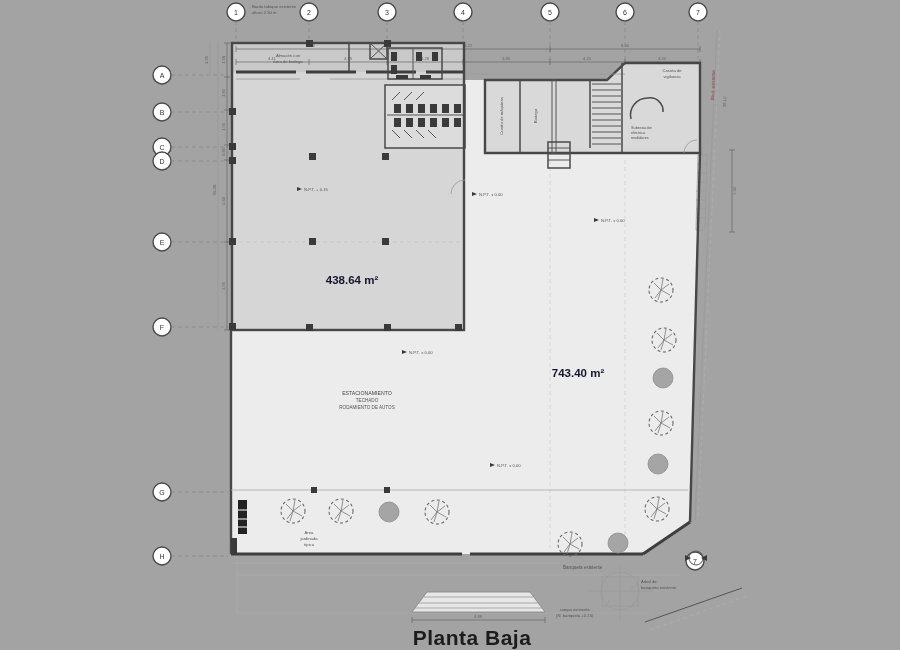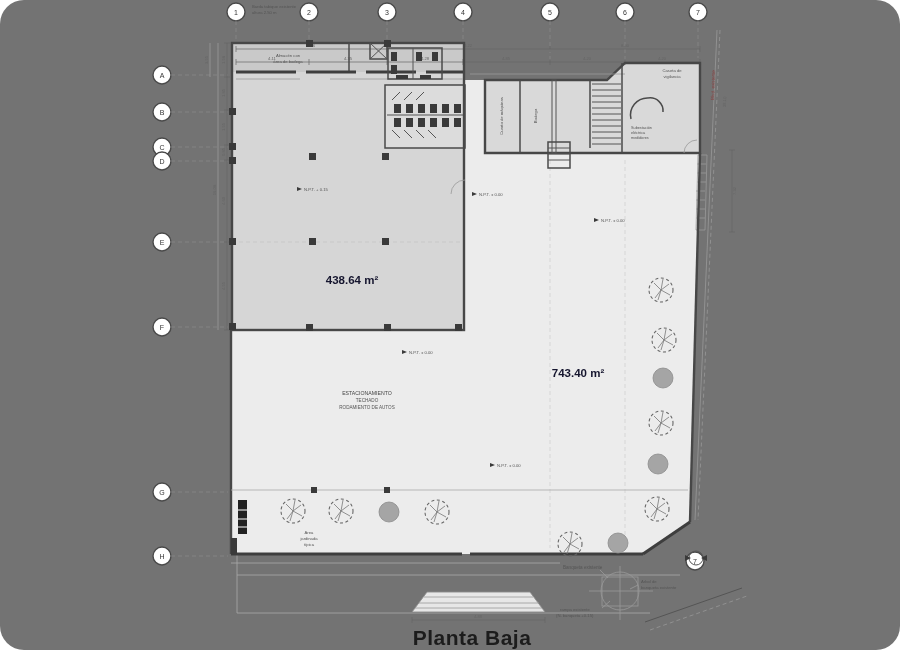--- a/index.html
+++ b/index.html
@@ -1,17 +1,17 @@
 <!DOCTYPE html>
 <html><head>
 <meta charset="utf-8">
 <style>
   html,body{margin:0;padding:0;background:#ffffff;}
-  #canvas{position:relative;width:900px;height:650px;background:#737373;overflow:hidden;
-          font-family:"Liberation Sans", sans-serif;border-radius:24px;}
+  #canvas{position:relative;width:900px;height:650px;background:#a3a3a3;overflow:hidden;
+          font-family:"Liberation Sans", sans-serif;}
   svg{position:absolute;left:0;top:0;}
   
   .w3{stroke:#3e3e3e;stroke-width:3;fill:none;}
   .w2{stroke:#474747;stroke-width:2.4;fill:none;}
   .w15{stroke:#4a4a4a;stroke-width:1.5;fill:none;}
   .w1{stroke:#555;stroke-width:1;fill:none;}
   .thin{stroke:#999;stroke-width:.8;fill:none;}
   .thin2{stroke:#aaa;stroke-width:.8;fill:none;}
   .dim{stroke:#666;stroke-width:.7;fill:none;}
   .dash{stroke:#888;stroke-width:.8;fill:none;stroke-dasharray:4 3;}

